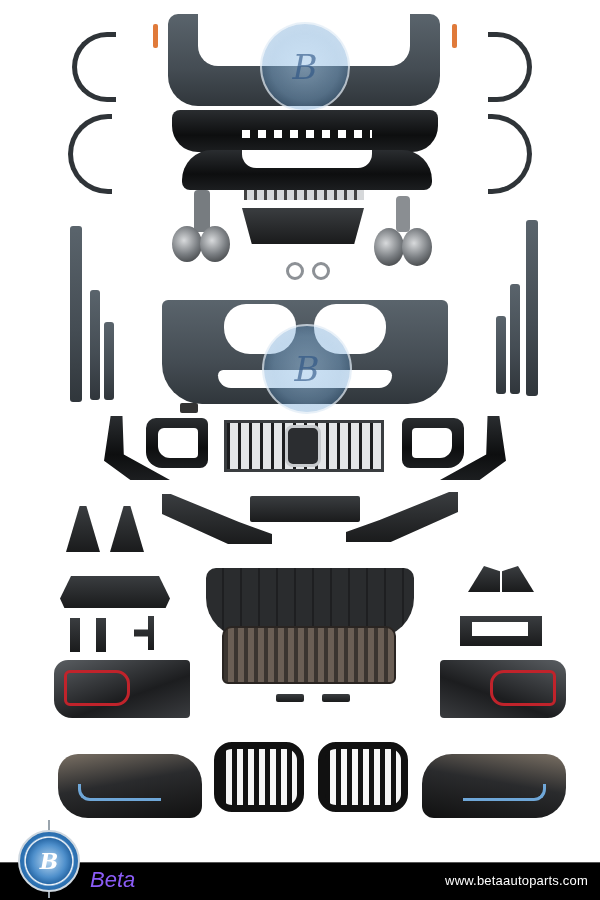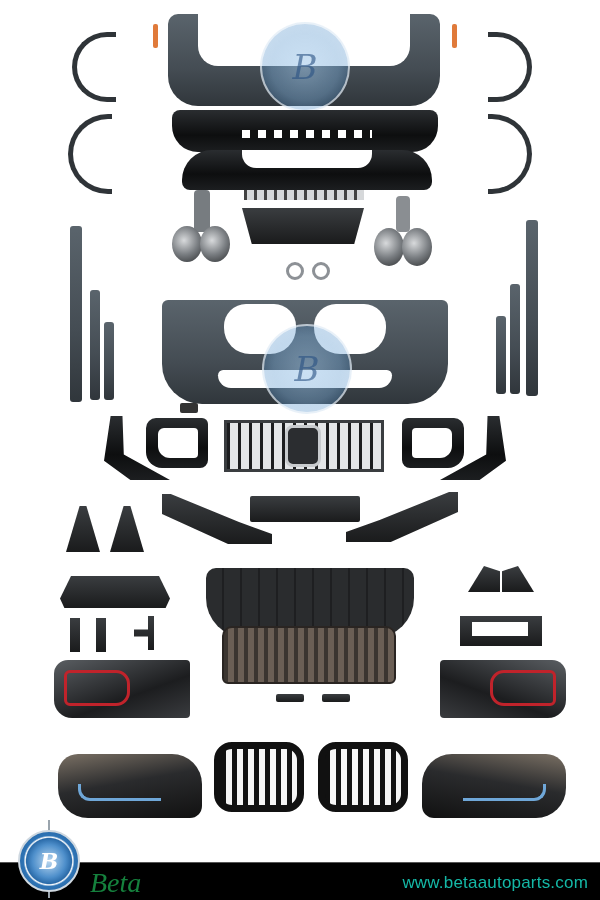--- a/index.html
+++ b/index.html
@@ -11,22 +11,22 @@
   .black { background: linear-gradient(180deg, #2a2d30 0%, #0d0e0f 60%, #1c1e20 100%); }
   .dark { background: linear-gradient(180deg, #3a3d40 0%, #1a1b1c 100%); }
   .chrome { background: radial-gradient(circle at 40% 40%, #d8dadc 0%, #7a7e82 50%, #2a2c2e 100%); }
   .arch { position: absolute; border: 5px solid #2f3438; border-right: none; border-radius: 40px 0 0 40px; }
   .arch.r { border: 5px solid #2f3438; border-left: none; border-radius: 0 40px 40px 0; }
   .watermark { position: absolute; width: 90px; height: 90px; border-radius: 50%;
     background: radial-gradient(circle, rgba(160,200,235,0.55) 0%, rgba(120,170,215,0.45) 55%, rgba(90,150,205,0.35) 70%, rgba(200,225,245,0.25) 100%);
     border: 2px solid rgba(255,255,255,0.6); display:flex; align-items:center; justify-content:center;
     color: rgba(40,80,130,0.6); font-family: "DejaVu Serif", serif; font-style: italic; font-size: 34px; }
   .footer { position: absolute; left: 0; top: 862px; width: 600px; height: 38px; background: #000; border-top: 1px solid #555; }
-  .footer-url { position: absolute; right: 12px; top: 10px; color: #14b8a6; font-size: 17px; letter-spacing: 0.2px; }
-  .footer-brand { position: absolute; left: 90px; top: 4px; color: #15803d; font-family: Liberation Serif, serif; font-style: italic; font-size: 28px; }
+  .footer-url { position: absolute; right: 12px; top: 10px; color: #ffffff; font-size: 13px; letter-spacing: 0.2px; }
+  .footer-brand { position: absolute; left: 90px; top: 4px; color: #8b5cf6; font-family: Liberation Sans, sans-serif; font-style: italic; font-size: 22px; }
   .logo { position: absolute; left: 18px; top: 830px; width: 62px; height: 62px; border-radius: 50%;
     background: radial-gradient(circle, #bcd8f0 0%, #4e8fcb 40%, #2a6aa8 55%, #ffffff 58%, #2f74b5 62%, #1f5a96 100%);
     border: 2px solid #cfd8e0; display:flex; align-items:center; justify-content:center;
     color: #fff; font-family: "DejaVu Serif", serif; font-style: italic; font-size: 22px; font-weight: bold; }
   .logo-star { position: absolute; left: 48px; top: 820px; width: 2px; height: 78px; background: #9aa4ad; }
   .tail { position: absolute; border-radius: 14px 4px 4px 18px; background: linear-gradient(160deg, #5a5e62 0%, #1c1d1f 60%, #3a3c3f 100%); overflow: hidden; }
   .tail::after { content: ""; position: absolute; left: 10px; top: 10px; width: 60px; height: 30px; border: 3px solid #c0232b; border-radius: 6px 14px 14px 6px; }
   .head { position: absolute; border-radius: 20px 30px 12px 30px; background: linear-gradient(170deg, #7a7064 0%, #2a2b2d 45%, #111 100%); overflow: hidden; }
   .head::after { content: ""; position: absolute; left: 20px; top: 30px; width: 80px; height: 14px; border-bottom: 3px solid #6fa7d8; border-left: 3px solid #6fa7d8; border-radius: 0 0 0 12px; }
   .kidney { position: absolute; border: 7px solid #111; border-radius: 18px; background: repeating-linear-gradient(90deg, #111 0 5px, #f5f5f5 5px 11px); }

